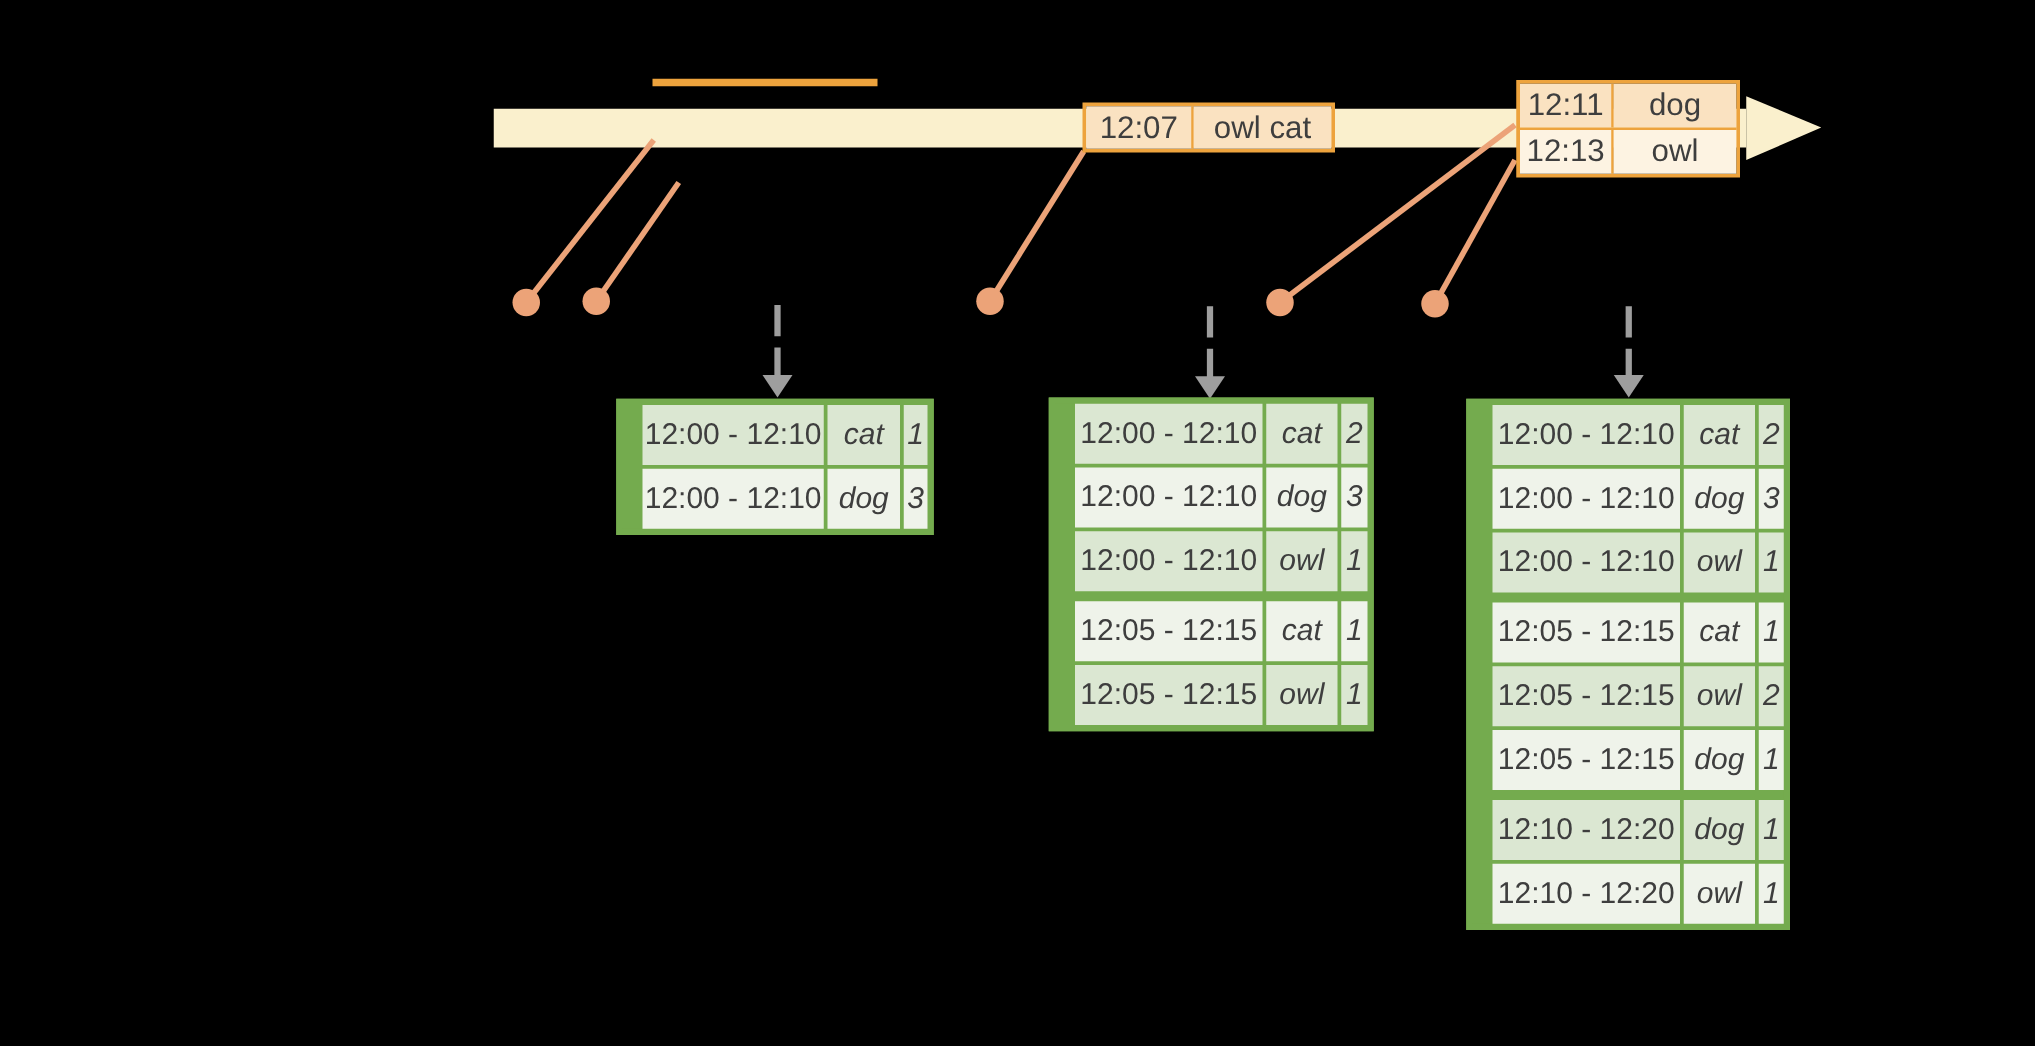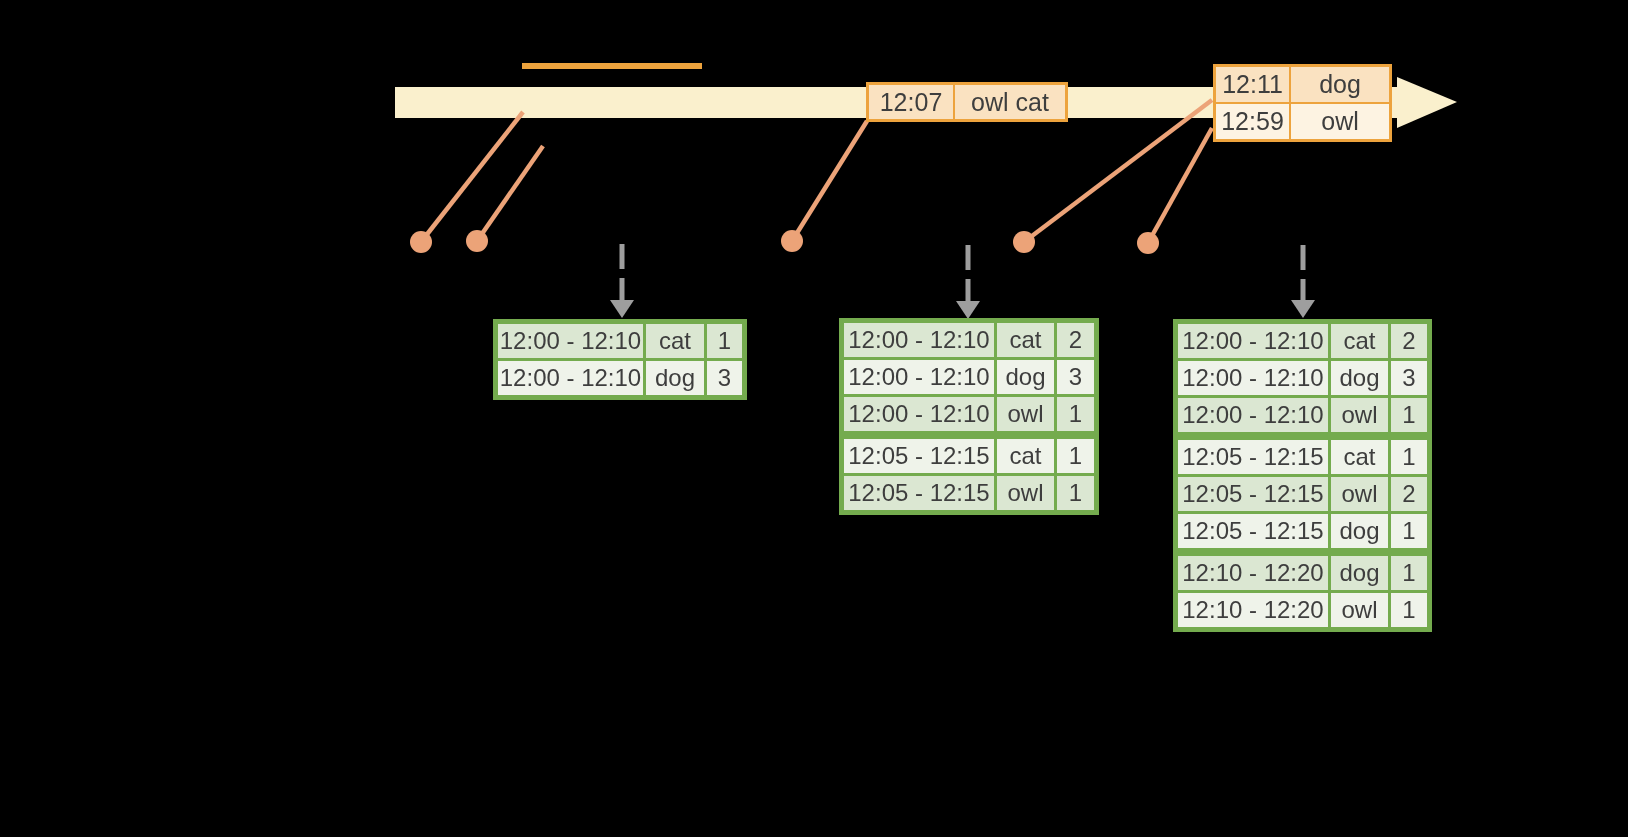--- a/index.html
+++ b/index.html
@@ -49,28 +49,28 @@
 
   
   .result-table {
     position: absolute;
     box-sizing: border-box;
     border: 5px solid var(--result-border, #74AB4E);
     background: var(--result-border, #74AB4E);
     display: flex;
     flex-direction: column;
   }
-  .result-table .row { display: flex; height: 34px; }
+  .result-table .row { display: flex; height: 48px; margin-left: 16px; }
   .result-table .row + .row { margin-top: 3px; }
   .result-table .row.group-start { margin-top: 8px; }
   .result-table .cell {
     display: flex; align-items: center; justify-content: center;
     color: var(--text, #3E3E3E); font-size: 24px; line-height: 1;
   }
-  .result-table .cell + .cell { margin-left: 3px; }
+  .result-table .cell + .cell { margin-left: 3px; font-style: italic; }
   .result-table .cell-window { width: 150px; }
   .result-table .cell-word   { width: 57px; }
   .result-table .cell-count  { flex: 1; }
   .result-table .row.dark  .cell { background: var(--result-row-dark, #DBE7D2); }
   .result-table .row.light .cell { background: var(--result-row-light, #EFF3EA); }
   .rt1 { left: 493px;  top: 319px; width: 254px; }
   .rt1 .cell-window { width: 145px; } .rt1 .cell-word { width: 58px; }
   .rt2 { left: 839px;  top: 318px; width: 260px; }
   .rt3 { left: 1173px; top: 319px; width: 259px; }
 </style>
@@ -111,21 +111,21 @@
         <span class="cell cell-time">12:07</span>
         <span class="cell cell-words">owl cat</span>
       </div>
     </div>
   <div class="event-table et3">
       <div class="row dark">
         <span class="cell cell-time">12:11</span>
         <span class="cell cell-words">dog</span>
       </div>
       <div class="row light">
-        <span class="cell cell-time">12:59</span>
+        <span class="cell cell-time">12:13</span>
         <span class="cell cell-words">owl</span>
       </div>
     </div>
 
   <div class="result-table rt1">
       <div class="row dark">
         <span class="cell cell-window">12:00 - 12:10</span>
         <span class="cell cell-word">cat</span>
         <span class="cell cell-count">1</span>
       </div>

